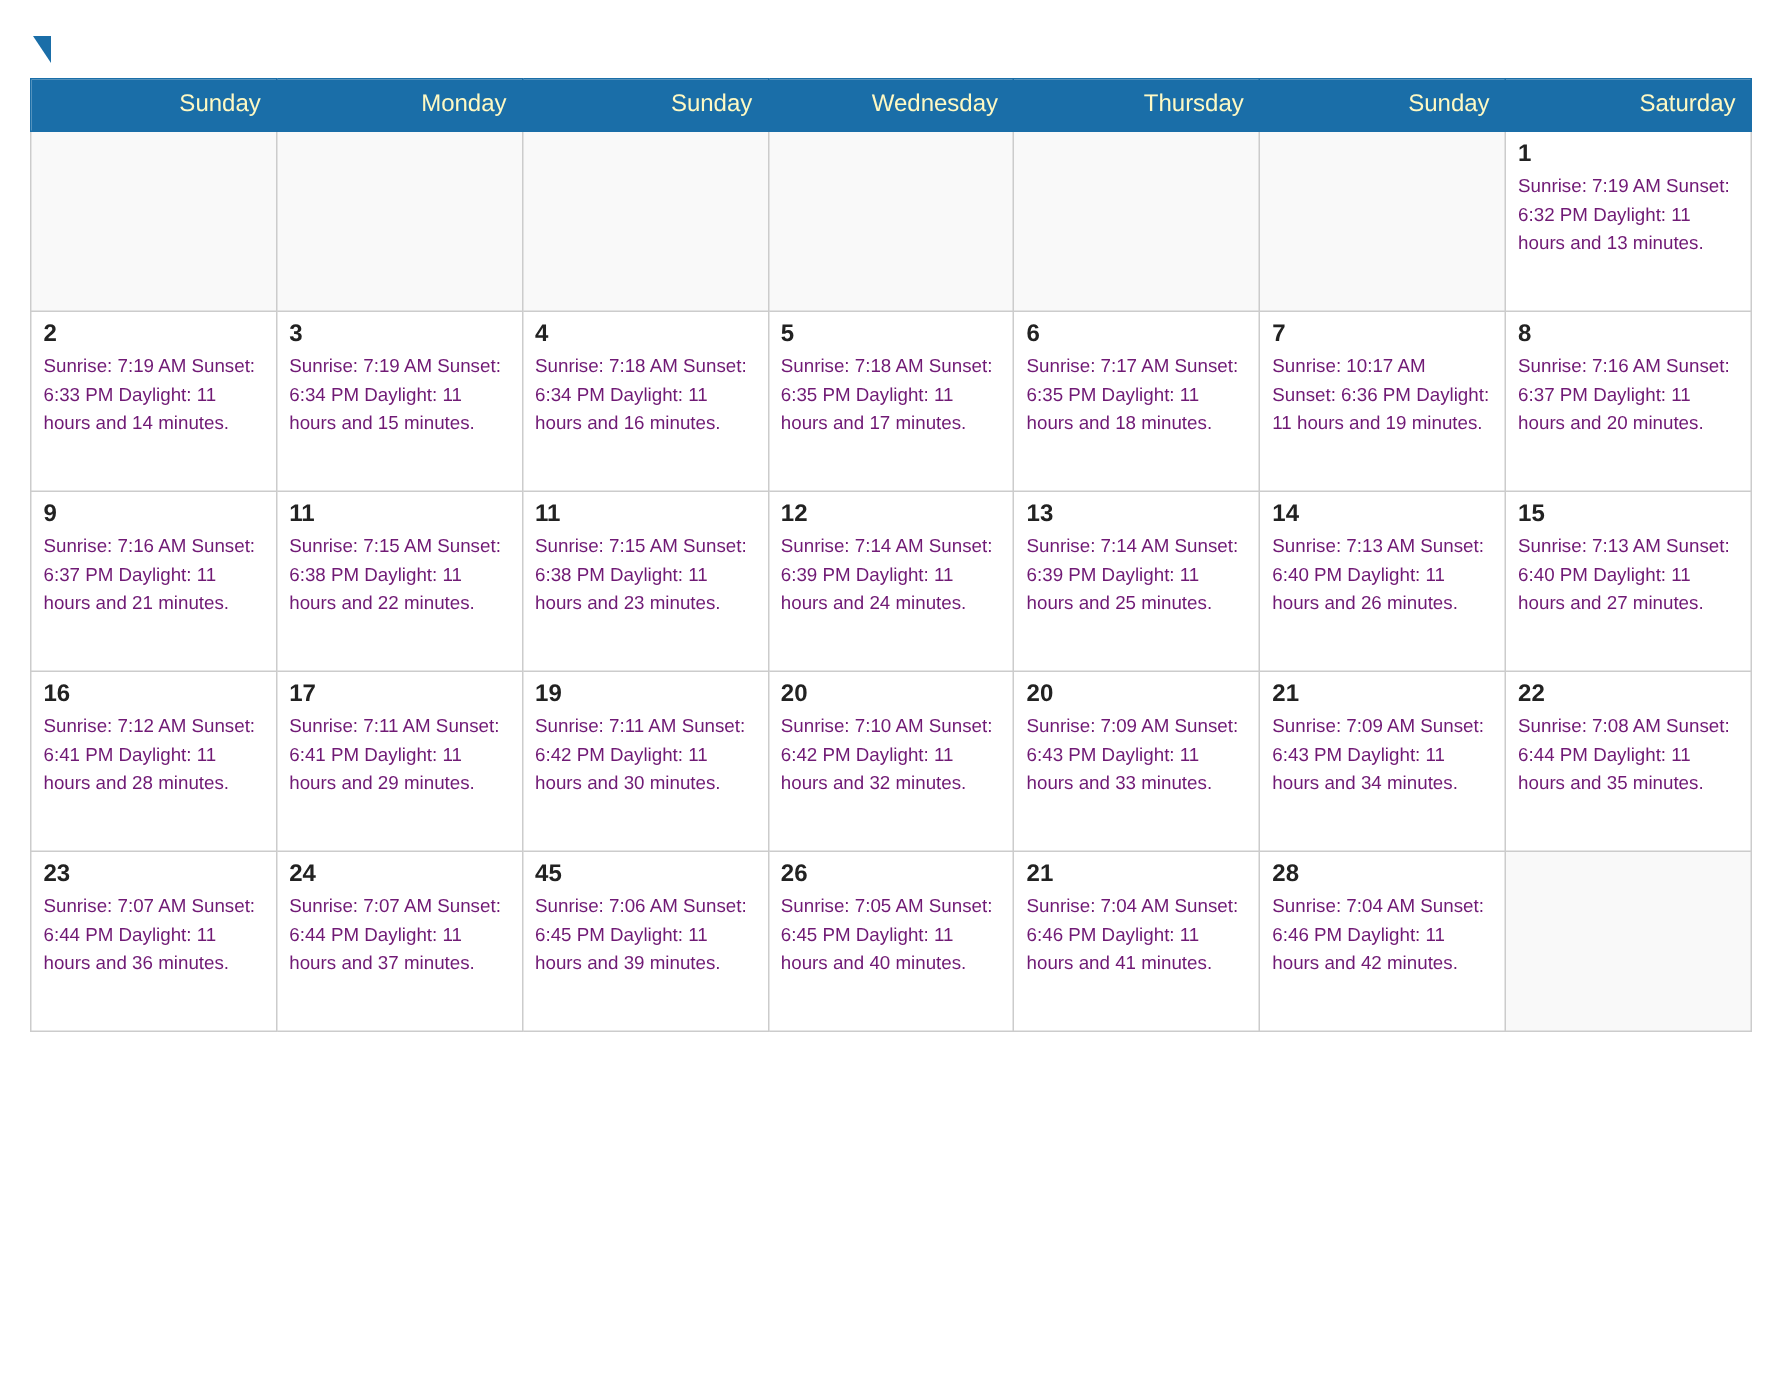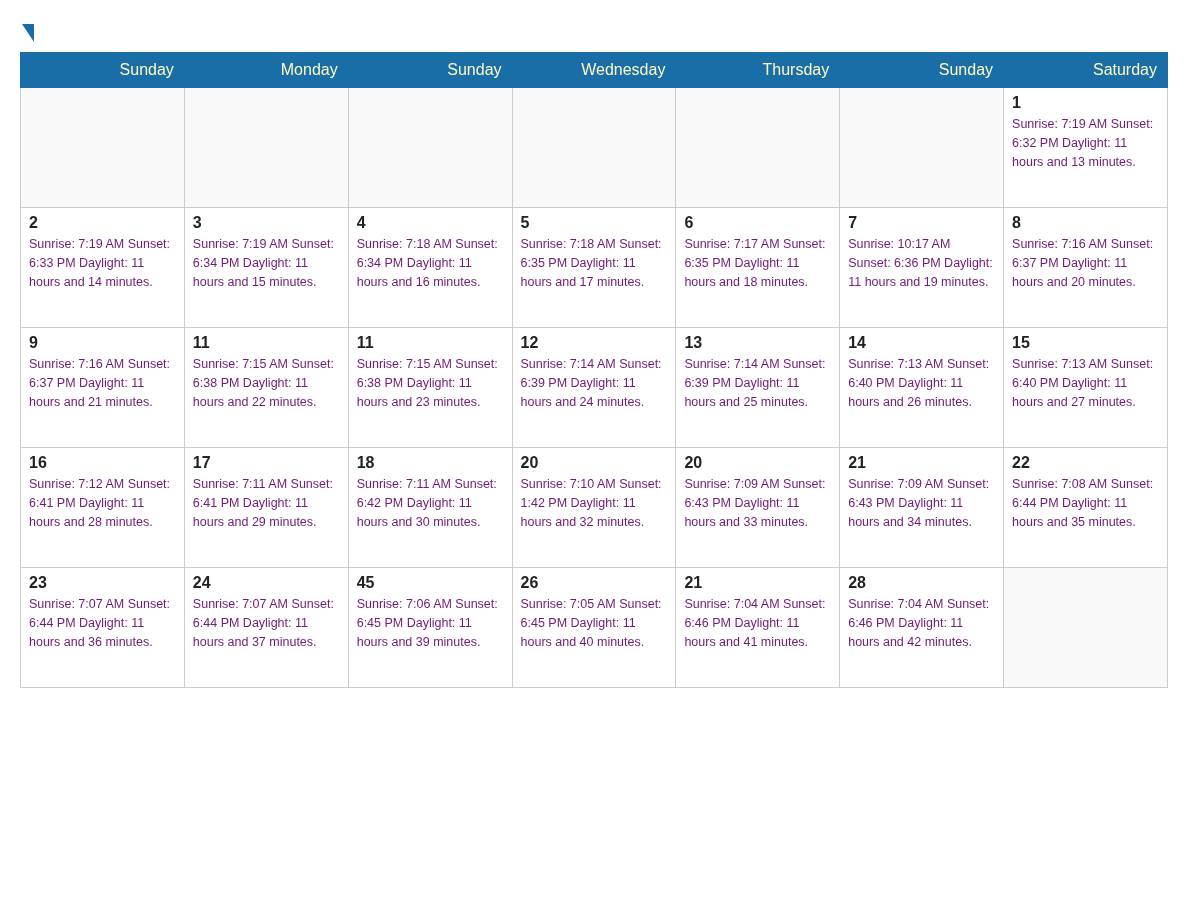--- a/index.html
+++ b/index.html
@@ -240,29 +240,29 @@
 Sunset: 6:41 PM
 Daylight: 11 hours and 28 minutes.</div>
         </td>
         <td>
           <span class="day-number">17</span>
           <div class="day-info">Sunrise: 7:11 AM
 Sunset: 6:41 PM
 Daylight: 11 hours and 29 minutes.</div>
         </td>
         <td>
-          <span class="day-number">18</span>
+          <span class="day-number">19</span>
           <div class="day-info">Sunrise: 7:11 AM
 Sunset: 6:42 PM
 Daylight: 11 hours and 30 minutes.</div>
         </td>
         <td>
           <span class="day-number">20</span>
           <div class="day-info">Sunrise: 7:10 AM
-Sunset: 1:42 PM
+Sunset: 6:42 PM
 Daylight: 11 hours and 32 minutes.</div>
         </td>
         <td>
           <span class="day-number">20</span>
           <div class="day-info">Sunrise: 7:09 AM
 Sunset: 6:43 PM
 Daylight: 11 hours and 33 minutes.</div>
         </td>
         <td>
           <span class="day-number">21</span>

